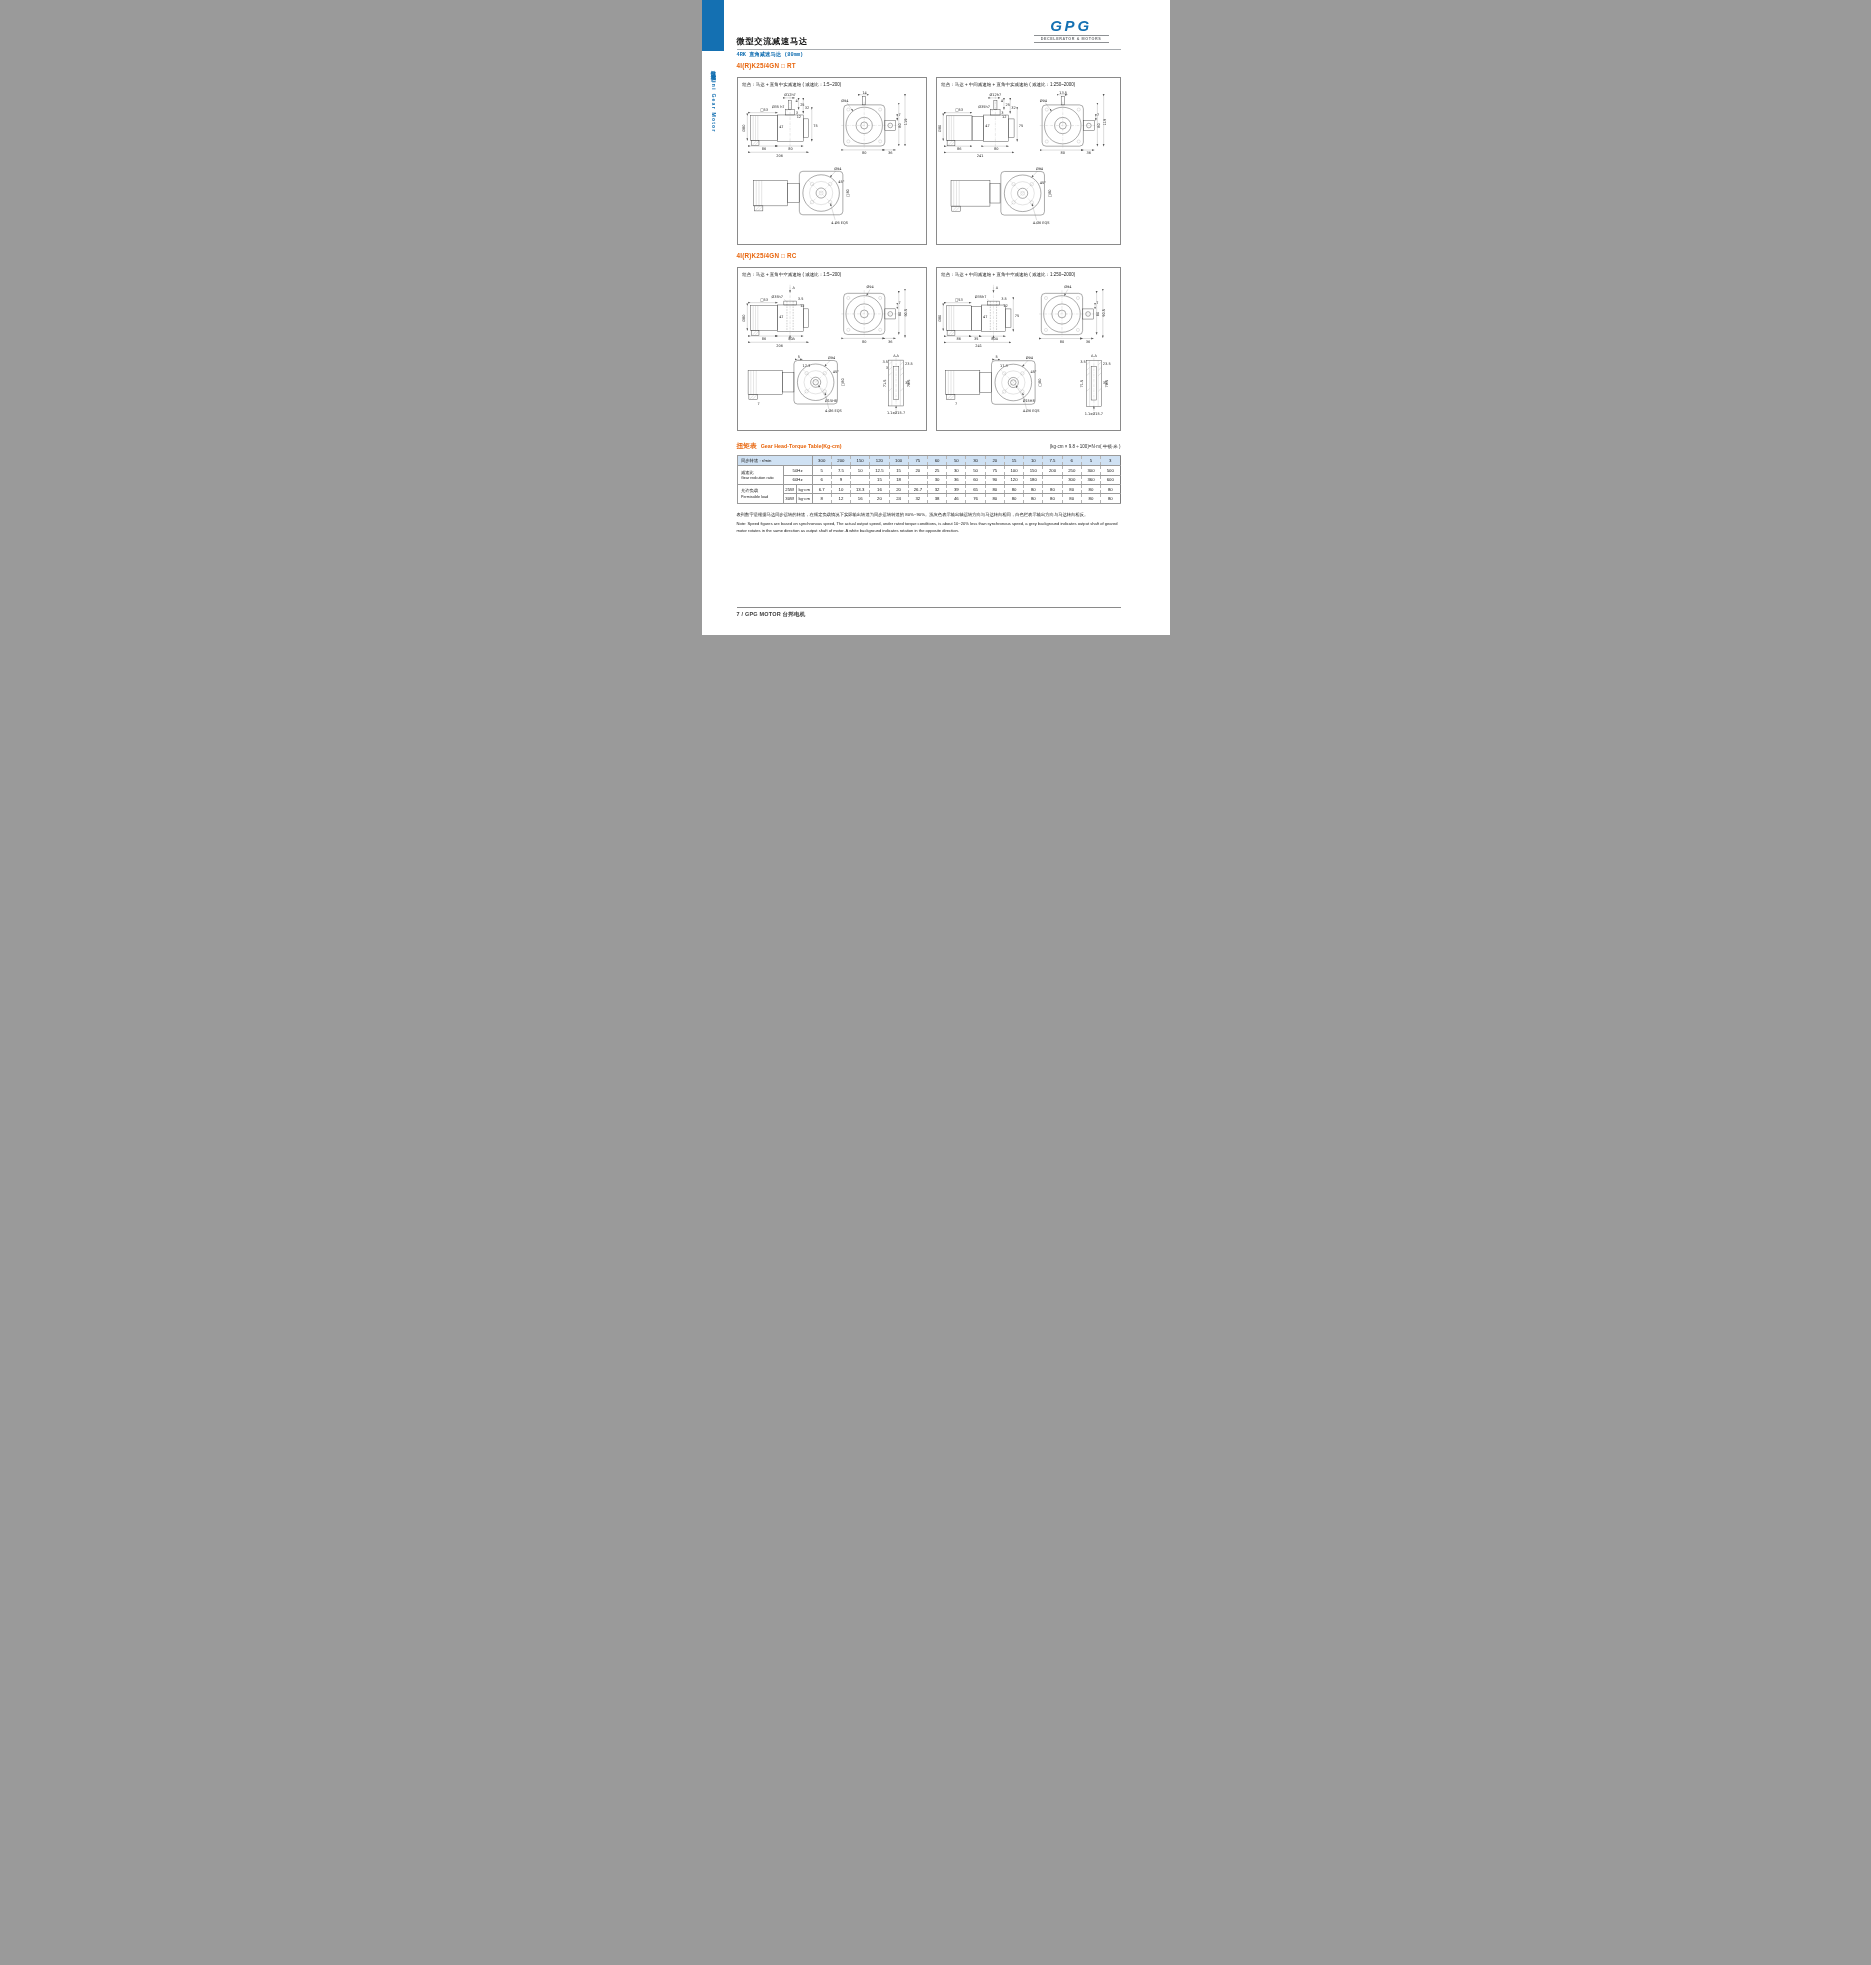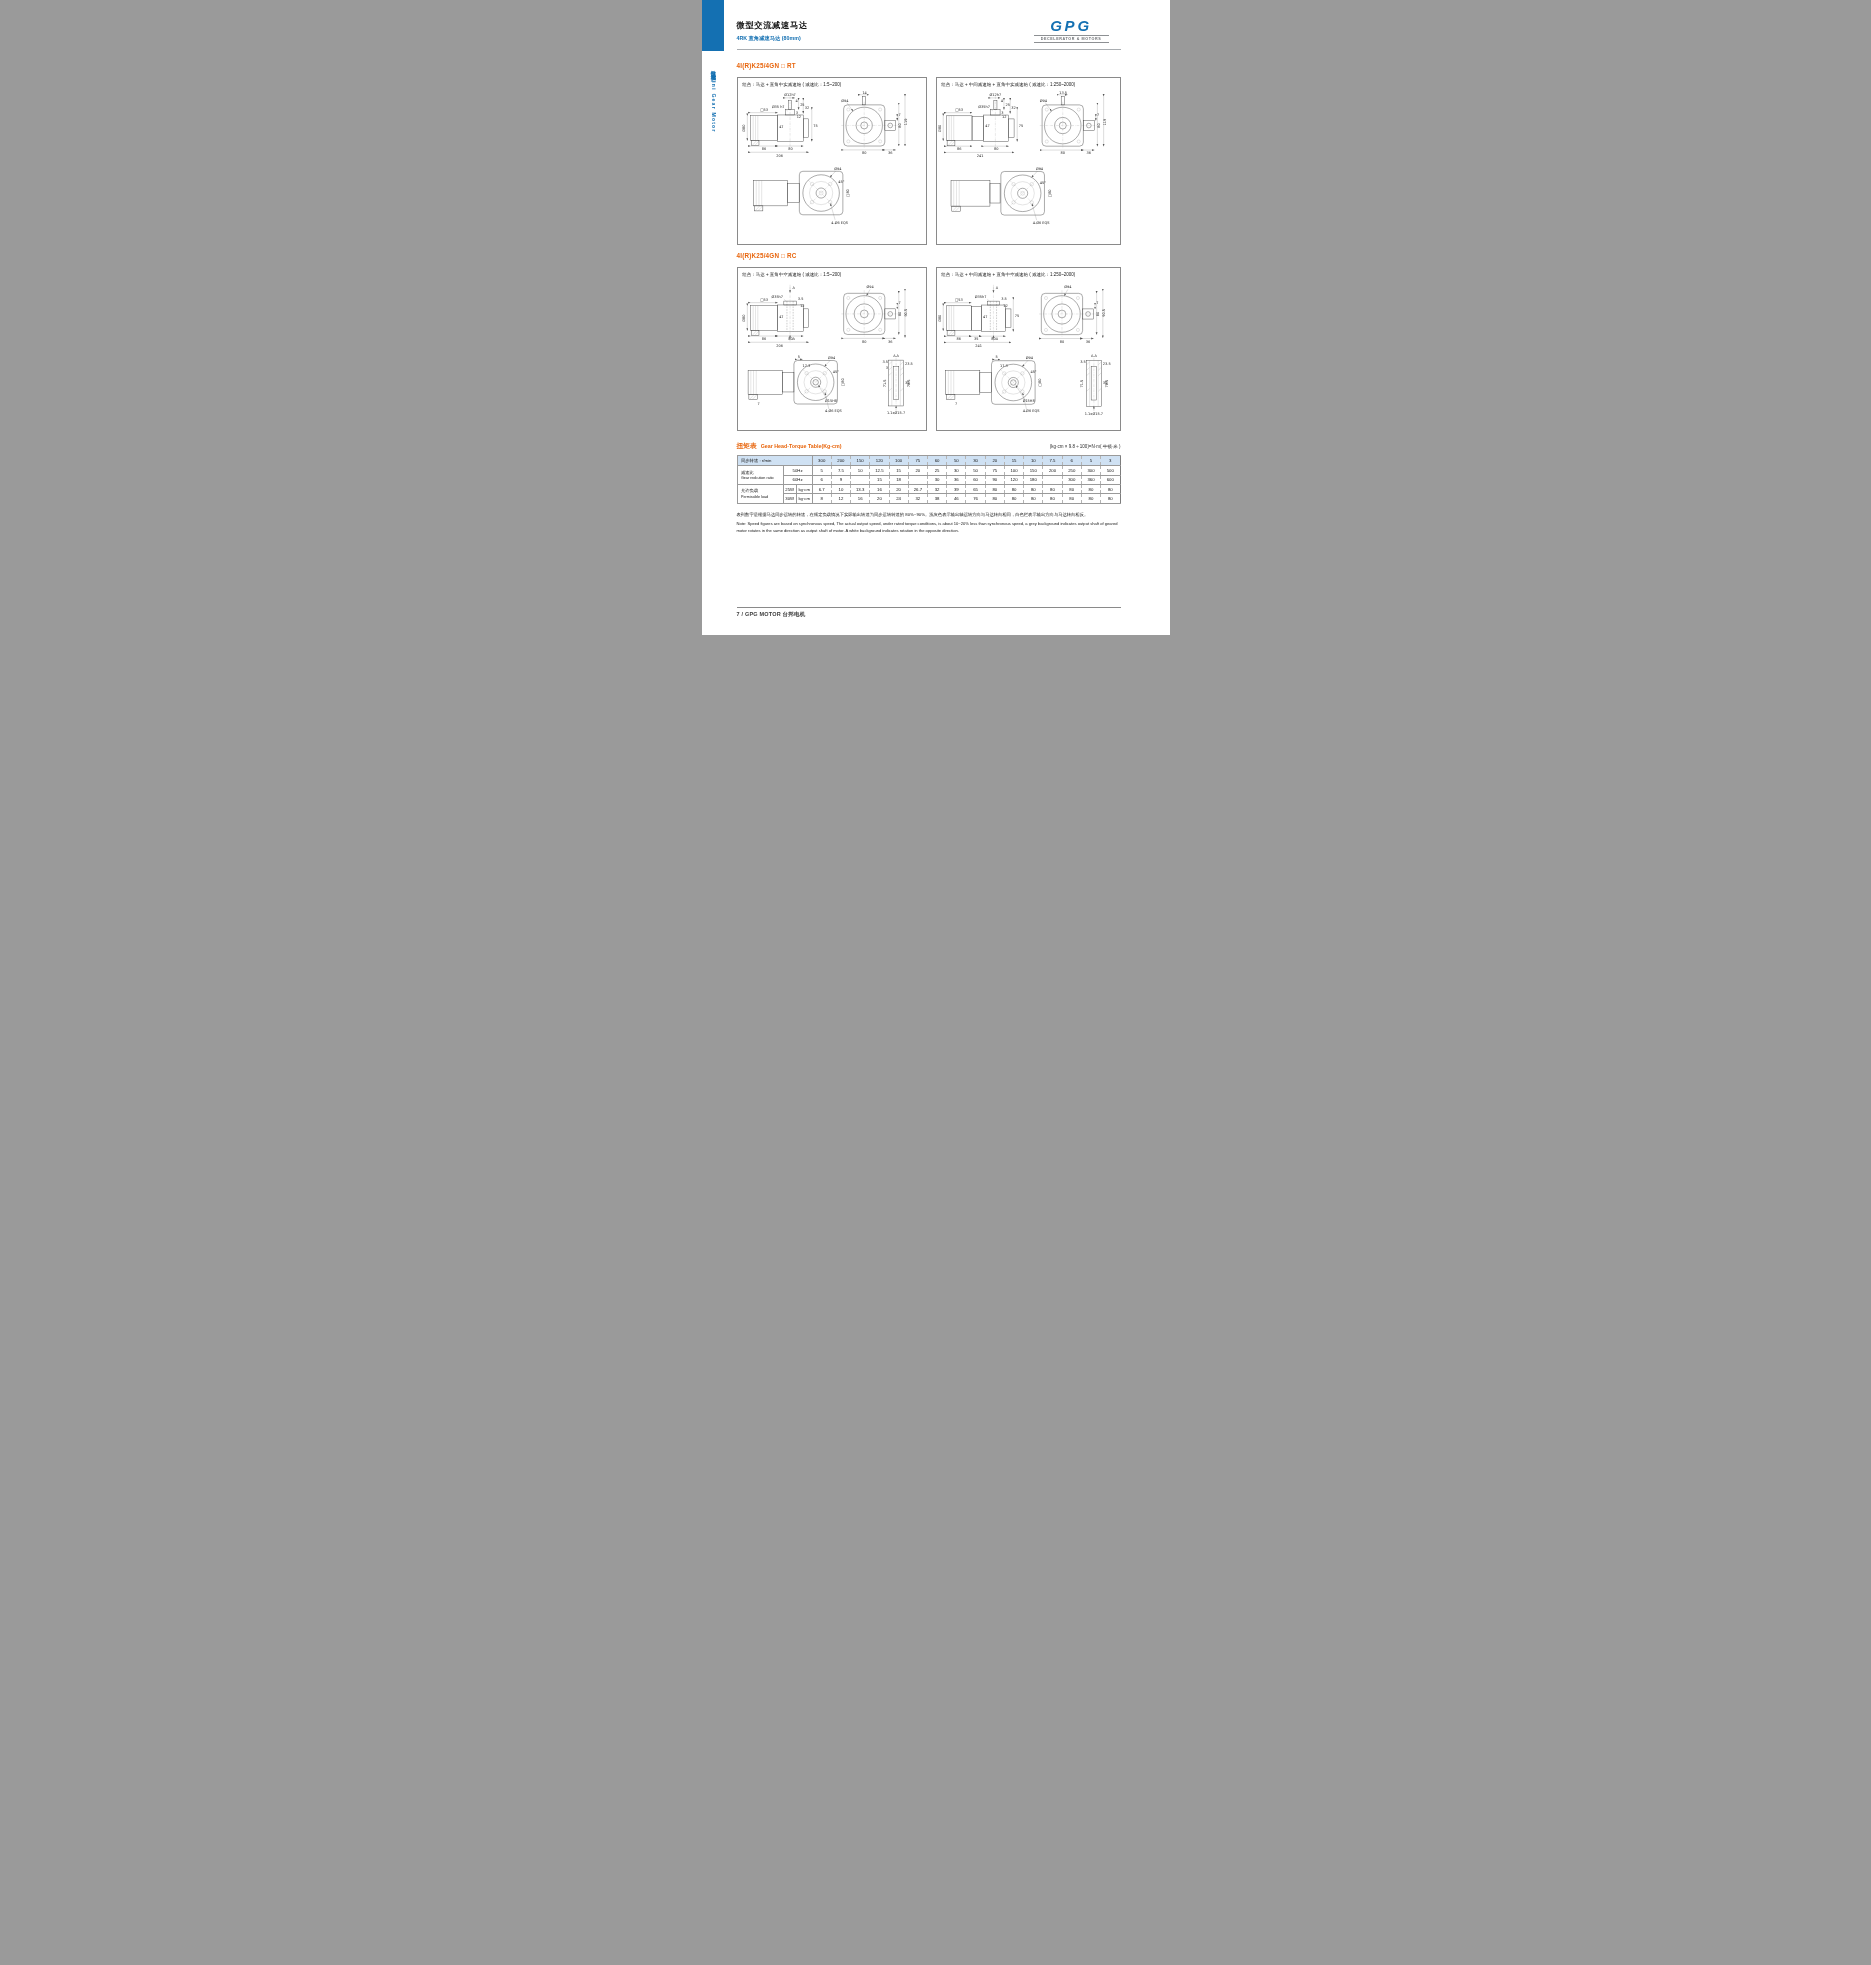--- a/index.html
+++ b/index.html
@@ -2,21 +2,21 @@
 <html style="font-size:6.3px"><head>
 <meta charset="utf-8">
 <style>
   *{box-sizing:border-box;}
   html,body{margin:0;padding:0;background:#9a9a9a;}
   .page{position:relative;width:468px;height:635px;background:#ffffff;margin:0 auto;
         font-family:"Liberation Sans","DejaVu Sans",sans-serif;color:#1a1a1a;overflow:hidden;}
 
   
   .corner{position:absolute;left:0;top:0;width:22.4px;height:51px;background:#1470b2;}
-  .hdr{position:absolute;left:35px;top:20px;}
+  .hdr{position:absolute;left:35px;top:36px;font-family:Liberation Mono, monospace;}
   .title{font-size:8.3px;font-weight:bold;letter-spacing:0.6px;color:#161616;}
   .subtitle{margin-top:4.3px;font-size:5.3px;font-weight:bold;color:#1470b2;}
   .header-rule{position:absolute;left:35px;top:49px;width:384px;height:0.4px;background:#a9adb1;}
   .logo{position:absolute;right:61px;top:18px;width:75px;text-align:center;}
   .logo-brand{font-size:15px;font-weight:bold;font-style:italic;color:#1470b2;letter-spacing:2.8px;line-height:1;}
   .logo-tagline{margin-top:2px;border-top:0.8px solid #8d9093;border-bottom:0.8px solid #8d9093;
         padding:0.8px 0;font-size:3.7px;font-weight:bold;letter-spacing:0.6px;color:#6d7074;}
   .side-label{position:absolute;left:9.4px;top:66px;writing-mode:vertical-rl;
         font-size:5.1px;font-weight:bold;color:#1470b2;letter-spacing:1.2px;}
 

